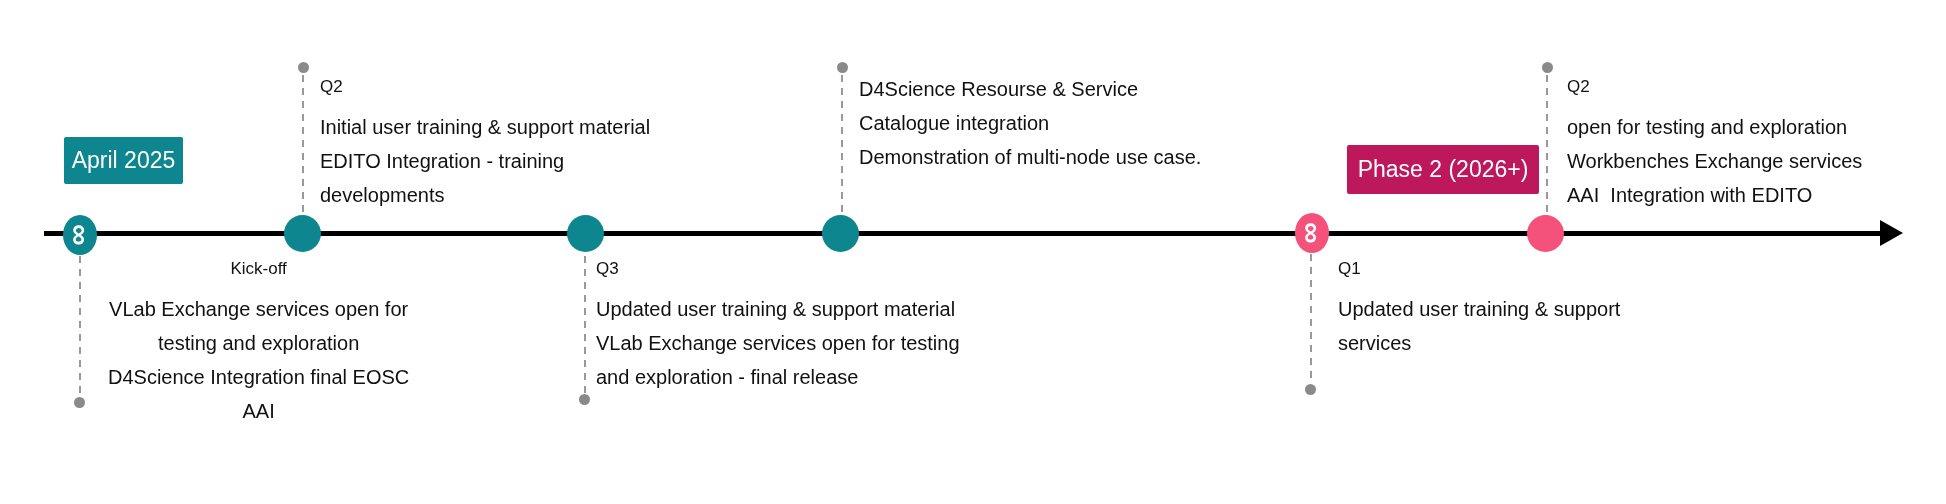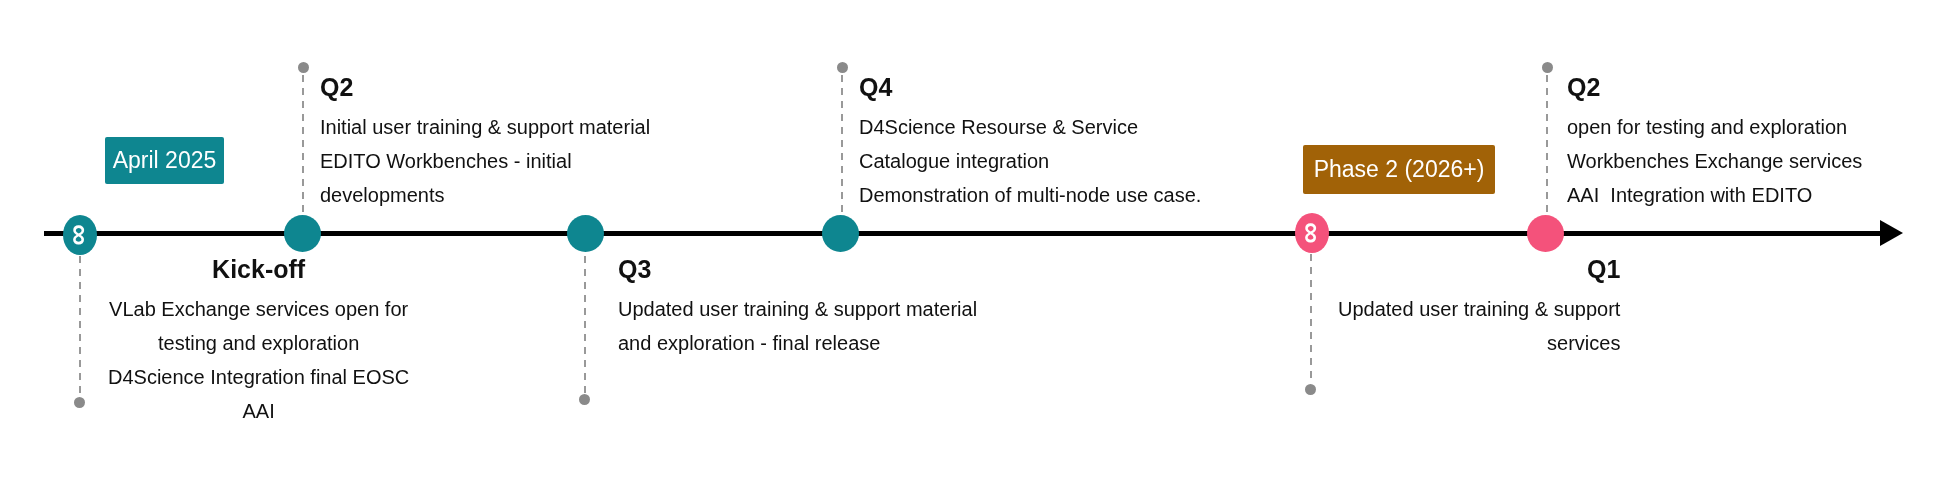--- a/index.html
+++ b/index.html
@@ -26,22 +26,22 @@
     border-left: 23px solid #000000;
   }
 
   
   .badge {
     position: absolute;
     display: flex; align-items: center; justify-content: center;
     color: #ffffff; font-size: 23px; border-radius: 2px;
     white-space: pre;
   }
-  .badge.teal { background: #0E8690; margin-left: 41px; }
-  .badge.pink { background: #a16207; }
+  .badge.teal { background: #0E8690; }
+  .badge.pink { background: #be185d; margin-left: 44px; }
 
   
   .node {
     position: absolute;
     border-radius: 50%;
     display: flex; align-items: center; justify-content: center;
     z-index: 3;
   }
   .node.teal { background: #0E8690; }
   .node.pink { background: #F4527B; }
@@ -60,21 +60,21 @@
     z-index: 1;
   }
   .enddot {
     position: absolute; width: 11px; height: 11px;
     border-radius: 50%; background: #8A8A8A; z-index: 2;
   }
 
   
   .mtext { position: absolute; z-index: 2; }
   .mtitle {
-    font-size: 25px; font-weight: bold; line-height: 30px;
+    font-size: 17px; font-weight: normal; line-height: 30px;
     margin-bottom: 8px; white-space: pre;
   }
   .mline { font-size: 20px; line-height: 34px; white-space: pre; }
 </style>
 </head>
 <body>
 
 <div class="stage">
 
   <div class="tl-line"></div>
@@ -95,49 +95,49 @@
     <div class="mline">D4Science Integration final EOSC</div>
     <div class="mline">AAI</div>
   </div>
 
   <div class="dash" style="left:302px; top:75px; height:140px;"></div>
   <div class="enddot" style="left:298px; top:62px;"></div>
   <div class="node plain teal" style="left:284px; top:215px;"></div>
   <div class="mtext" style="left:320px; top:72px;">
     <div class="mtitle">Q2</div>
     <div class="mline">Initial user training &amp; support material</div>
-    <div class="mline">EDITO Workbenches - initial</div>
+    <div class="mline">EDITO Integration - training</div>
     <div class="mline">developments</div>
   </div>
 
   <div class="dash" style="left:584px; top:256px; height:138px;"></div>
   <div class="enddot" style="left:579px; top:394px;"></div>
   <div class="node plain teal" style="left:567px; top:215px;"></div>
-  <div class="mtext" style="left:618px; top:254px;">
+  <div class="mtext" style="left:596px; top:254px;">
     <div class="mtitle">Q3</div>
     <div class="mline">Updated user training &amp; support material</div>
+    <div class="mline">VLab Exchange services open for testing</div>
     <div class="mline">and exploration - final release</div>
   </div>
 
   <div class="dash" style="left:841px; top:75px; height:140px;"></div>
   <div class="enddot" style="left:837px; top:62px;"></div>
   <div class="node plain teal" style="left:822px; top:215px;"></div>
   <div class="mtext" style="left:859px; top:72px;">
-    <div class="mtitle">Q4</div>
     <div class="mline">D4Science Resourse &amp; Service</div>
     <div class="mline">Catalogue integration</div>
     <div class="mline">Demonstration of multi-node use case.</div>
   </div>
 
   <div class="dash" style="left:1310px; top:254px; height:130px;"></div>
   <div class="enddot" style="left:1305px; top:384px;"></div>
   <div class="node infinity pink" style="left:1295px; top:213px;">
     <span class="inf">∞</span>
   </div>
-  <div class="mtext" style="left:1338px; top:254px;text-align:right;">
+  <div class="mtext" style="left:1338px; top:254px;">
     <div class="mtitle">Q1</div>
     <div class="mline">Updated user training &amp; support</div>
     <div class="mline">services</div>
   </div>
 
   <div class="dash" style="left:1546px; top:75px; height:140px;"></div>
   <div class="enddot" style="left:1542px; top:62px;"></div>
   <div class="node plain pink" style="left:1527px; top:215px;"></div>
   <div class="mtext" style="left:1567px; top:72px;">
     <div class="mtitle">Q2</div>

